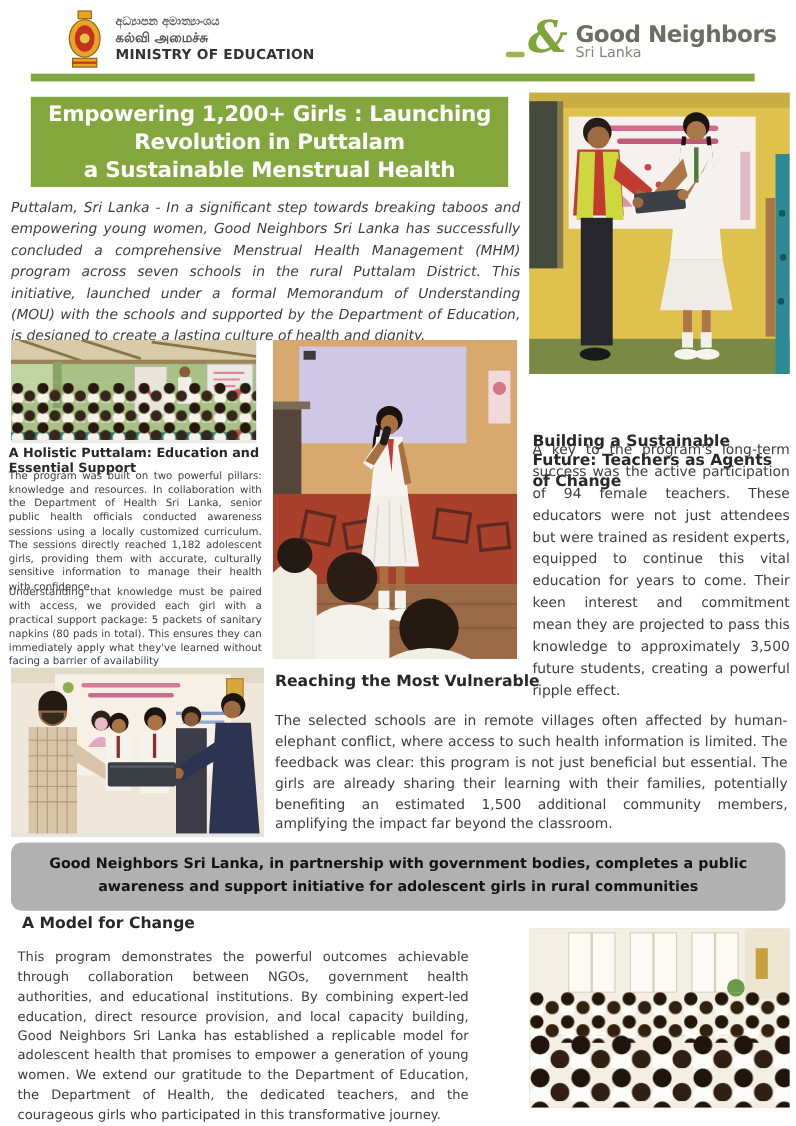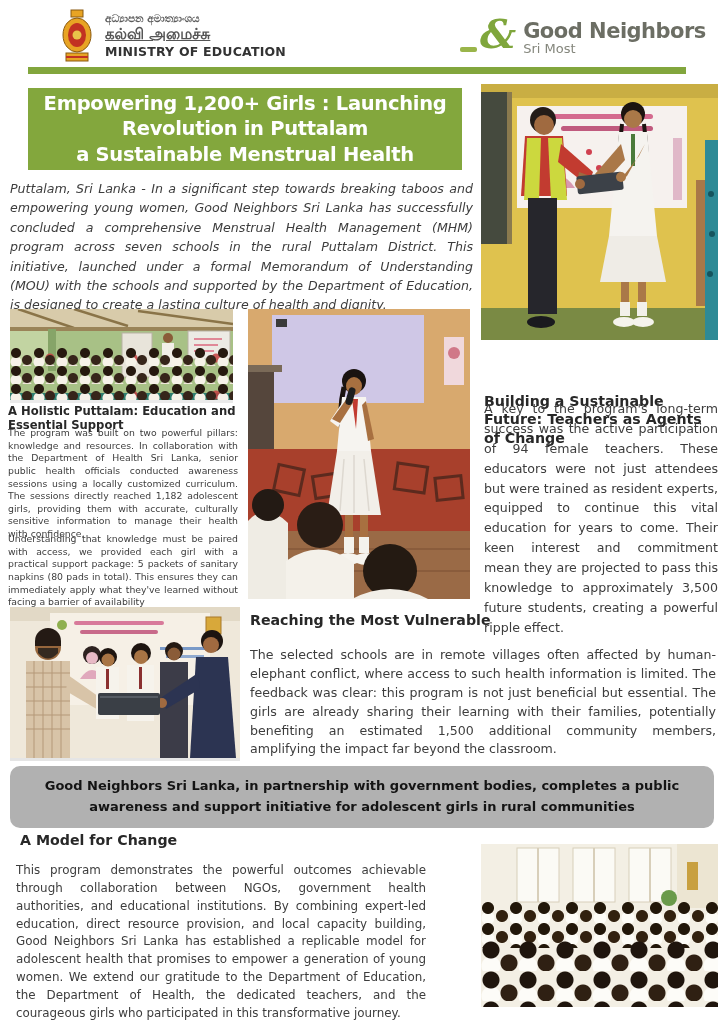--- a/index.html
+++ b/index.html
@@ -3,21 +3,21 @@
 <meta charset="utf-8">
 <style>
   html,body{margin:0;padding:0;background:#ffffff;}
   .page{position:relative;width:724px;height:1024px;background:#fff;overflow:hidden;
         font-family:"DejaVu Sans","Liberation Sans",sans-serif;color:#3d3d3d;}
 
   
   .moe{position:absolute;left:58px;top:9px;display:flex;gap:9px;align-items:center;}
   .moe-emblem{width:38px;height:54px;flex:0 0 auto;}
   .moe-si{font-size:10.5px;font-weight:bold;color:#5c5c5c;line-height:1.35;}
-  .moe-ta{font-size:15px;font-weight:bold;color:#555;line-height:1.3;text-decoration:underline;}
+  .moe-ta{font-size:12px;font-weight:bold;color:#555;line-height:1.3;}
   .moe-en{font-size:12.5px;font-weight:bold;color:#333;letter-spacing:.2px;line-height:1.35;}
   .gn{position:absolute;left:460px;top:16px;display:flex;align-items:flex-start;}
   .gn-dash{width:17px;height:5px;background:#9ab54a;margin-top:31px;border-radius:2px;}
   .gn-amp{font-family:"DejaVu Serif",serif;font-style:italic;font-weight:bold;font-size:40px;
           color:#7fa63c;line-height:.9;margin:0 7px 0 3px;}
   .gn-words{margin-top:4px;}
   .gn-name{font-size:21px;font-weight:bold;color:#6c6e64;letter-spacing:-.5px;line-height:1.05;}
   .gn-region{font-size:13px;color:#84867c;line-height:1.15;}
   .rule{position:absolute;left:28px;top:67px;width:658px;height:7px;background:#82a63d;}
 
@@ -96,21 +96,21 @@
       <div class="moe-ta">கல்வி அமைச்சு</div>
       <div class="moe-en">MINISTRY OF EDUCATION</div>
     </div>
   </div>
 
   <div class="gn">
     <div class="gn-dash"></div>
     <div class="gn-amp">&amp;</div>
     <div class="gn-words">
       <div class="gn-name">Good Neighbors</div>
-      <div class="gn-region">Sri Most</div>
+      <div class="gn-region">Sri Lanka</div>
     </div>
   </div>
 
   <div class="rule"></div>
 
   <div class="title-banner">
     <div>Empowering 1,200+ Girls : Launching</div>
     <div>Revolution in Puttalam</div>
     <div>a Sustainable Menstrual Health</div>
   </div>

